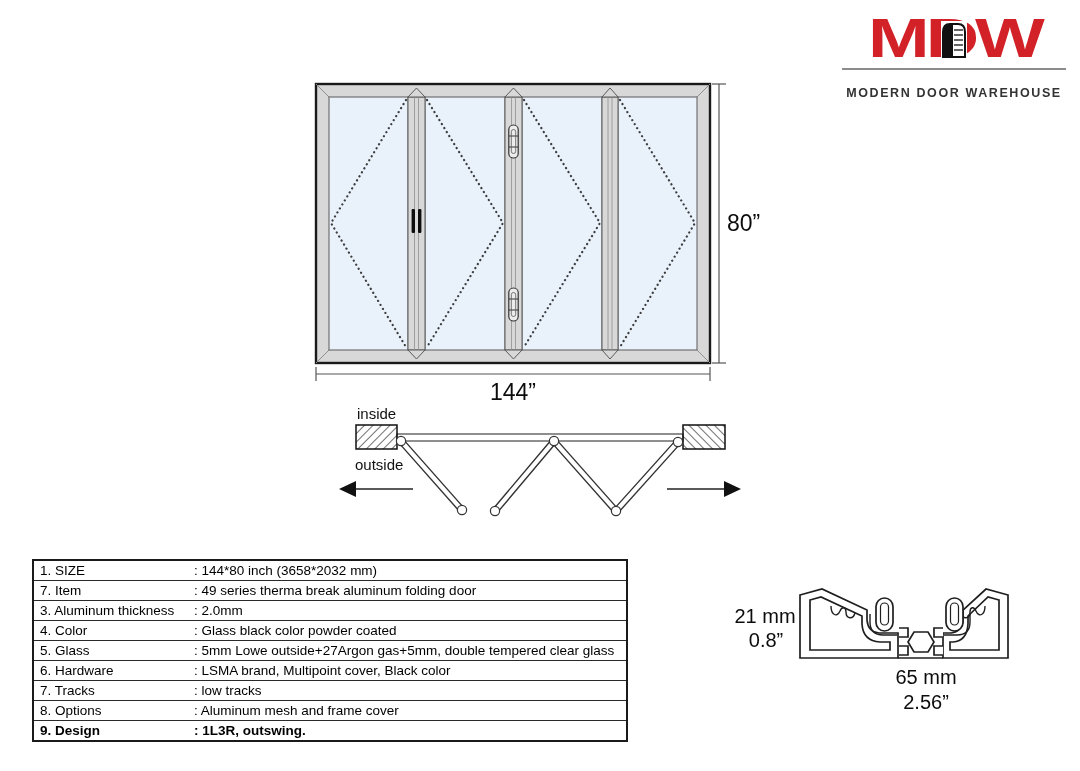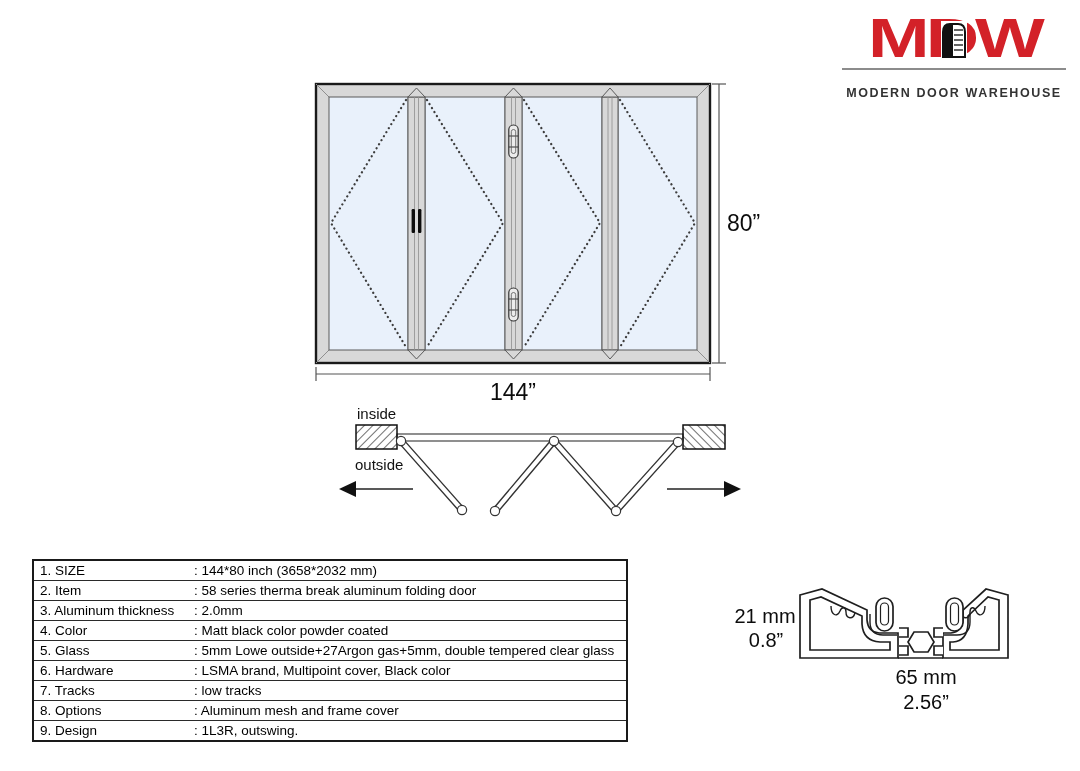--- a/index.html
+++ b/index.html
@@ -17,21 +17,21 @@
   .tagline{font-size:12.5px;font-weight:bold;color:#333333;letter-spacing:1.6px;white-space:nowrap;margin-top:16px;}
 
   
   .blk{position:absolute;}
 
   
   .spec-table{position:absolute;left:32px;top:559px;width:596px;
     border:2px solid #1a1a1a;border-collapse:collapse;background:#ffffff;}
   .spec-table td{border-bottom:1px solid #2a2a2a;font-size:13.5px;color:#000;
     height:19px;padding:0 0 0 6px;vertical-align:middle;white-space:nowrap;}
-  .spec-table tr:last-child td{border-bottom:none;}
+  .spec-table tr:last-child td{border-bottom:none;font-weight:bold;}
   .spec-table td.lbl{width:148px;}
 
   svg text{font-family:"Liberation Sans","DejaVu Sans",sans-serif;}
 </style>
 </head>
 <body>
 
 <div id="canvas">
 
   <div class="logo">
@@ -184,30 +184,30 @@
     </g>
   </svg>
 
   <table class="spec-table">
     <tbody>
       <tr>
         <td class="lbl">1. SIZE</td>
         <td>: 144*80 inch (3658*2032 mm)</td>
       </tr>
       <tr>
-        <td class="lbl">2. Item</td>
-        <td>: 58 series therma break aluminum folding door</td>
+        <td class="lbl">7. Item</td>
+        <td>: 49 series therma break aluminum folding door</td>
       </tr>
       <tr>
         <td class="lbl">3. Aluminum thickness</td>
         <td>: 2.0mm</td>
       </tr>
       <tr>
         <td class="lbl">4. Color</td>
-        <td>: Matt black color powder coated</td>
+        <td>: Glass black color powder coated</td>
       </tr>
       <tr>
         <td class="lbl">5. Glass</td>
         <td>: 5mm Lowe outside+27Argon gas+5mm, double tempered clear glass</td>
       </tr>
       <tr>
         <td class="lbl">6. Hardware</td>
         <td>: LSMA brand, Multipoint cover, Black color</td>
       </tr>
       <tr>

